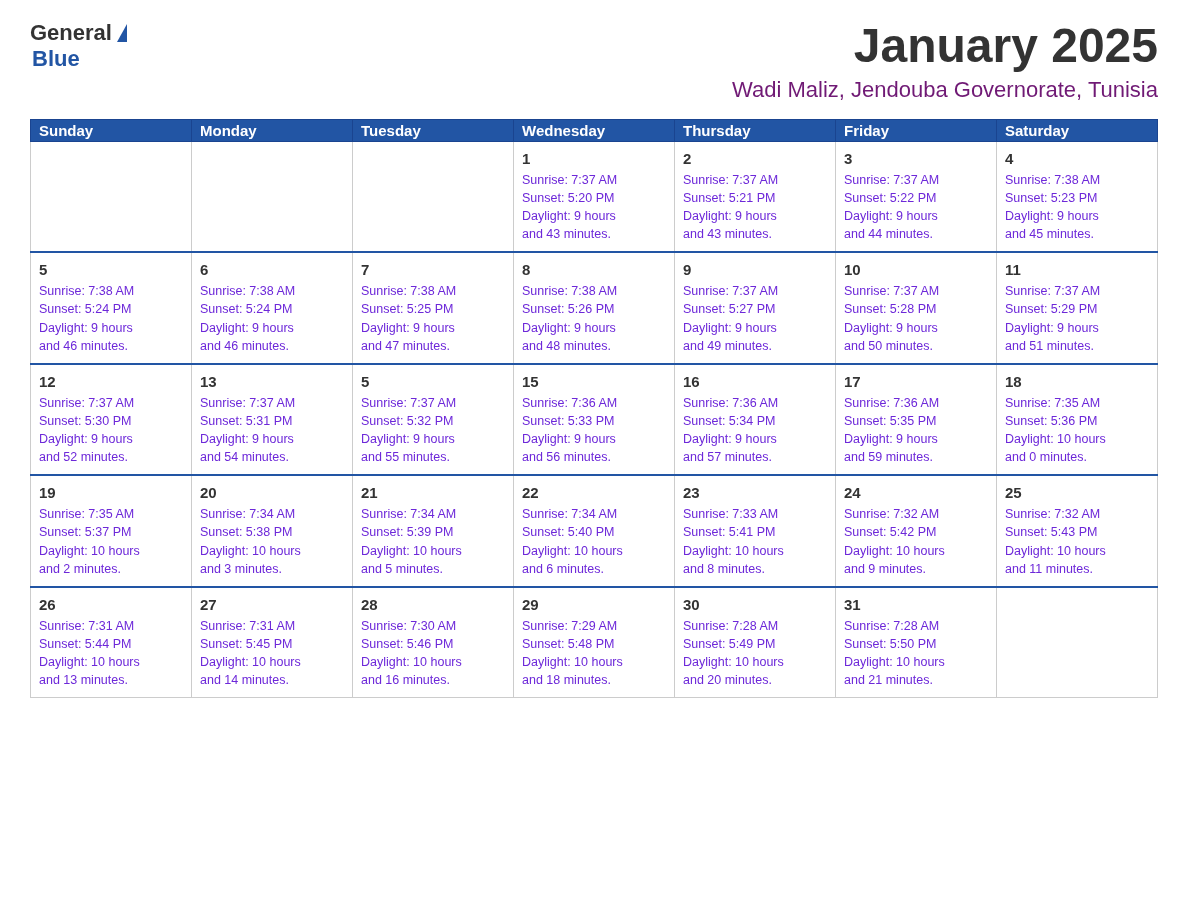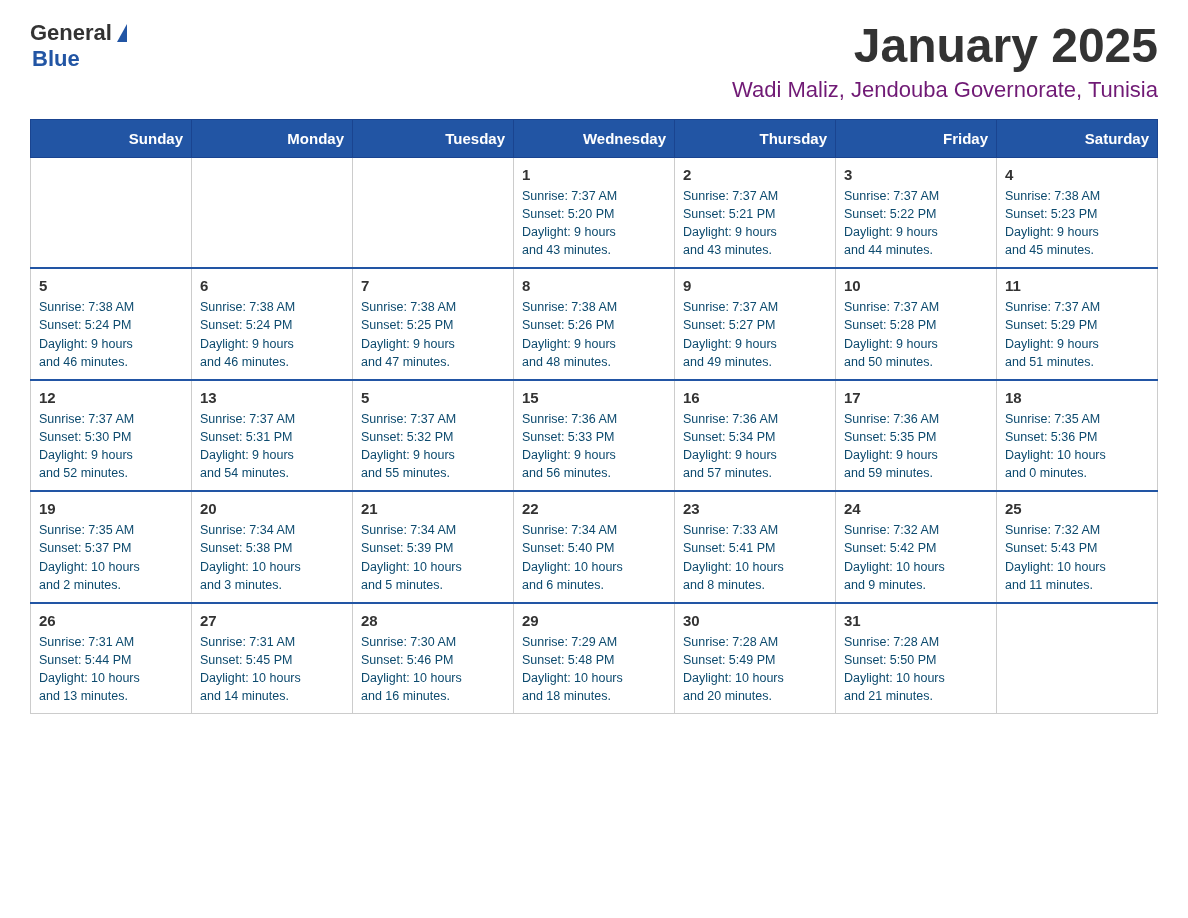--- a/index.html
+++ b/index.html
@@ -61,42 +61,42 @@
       margin-top: 4px;
     }
     .calendar {
       width: 100%;
       border-collapse: collapse;
       border: 1px solid #ccc;
     }
     .calendar thead tr th {
       background-color: #2255a4;
       color: #fff;
-      padding: 10px 8px;
+      padding: 2px 8px;
       font-size: 15px;
       font-weight: bold;
-      text-align: right;
+      text-align: left;
       border: 1px solid #1a4490;
     }
     .calendar tbody tr td {
       border: 1px solid #ccc;
       vertical-align: top;
       padding: 8px 8px;
       width: calc(100% / 7);
       min-height: 100px;
     }
     .day-number {
       font-size: 15px;
       font-weight: bold;
       color: #333;
       margin-bottom: 4px;
     }
     .day-info {
       font-size: 12.5px;
-      color: #0c4a6e;
+      color: #6d28d9;
       line-height: 1.45;
     }
     .empty-cell {
       background: #fff;
     }
     .calendar tbody tr {
       border-bottom: 2px solid #2255a4;
     }
     .calendar tbody tr:last-child {
       border-bottom: 1px solid #ccc;

